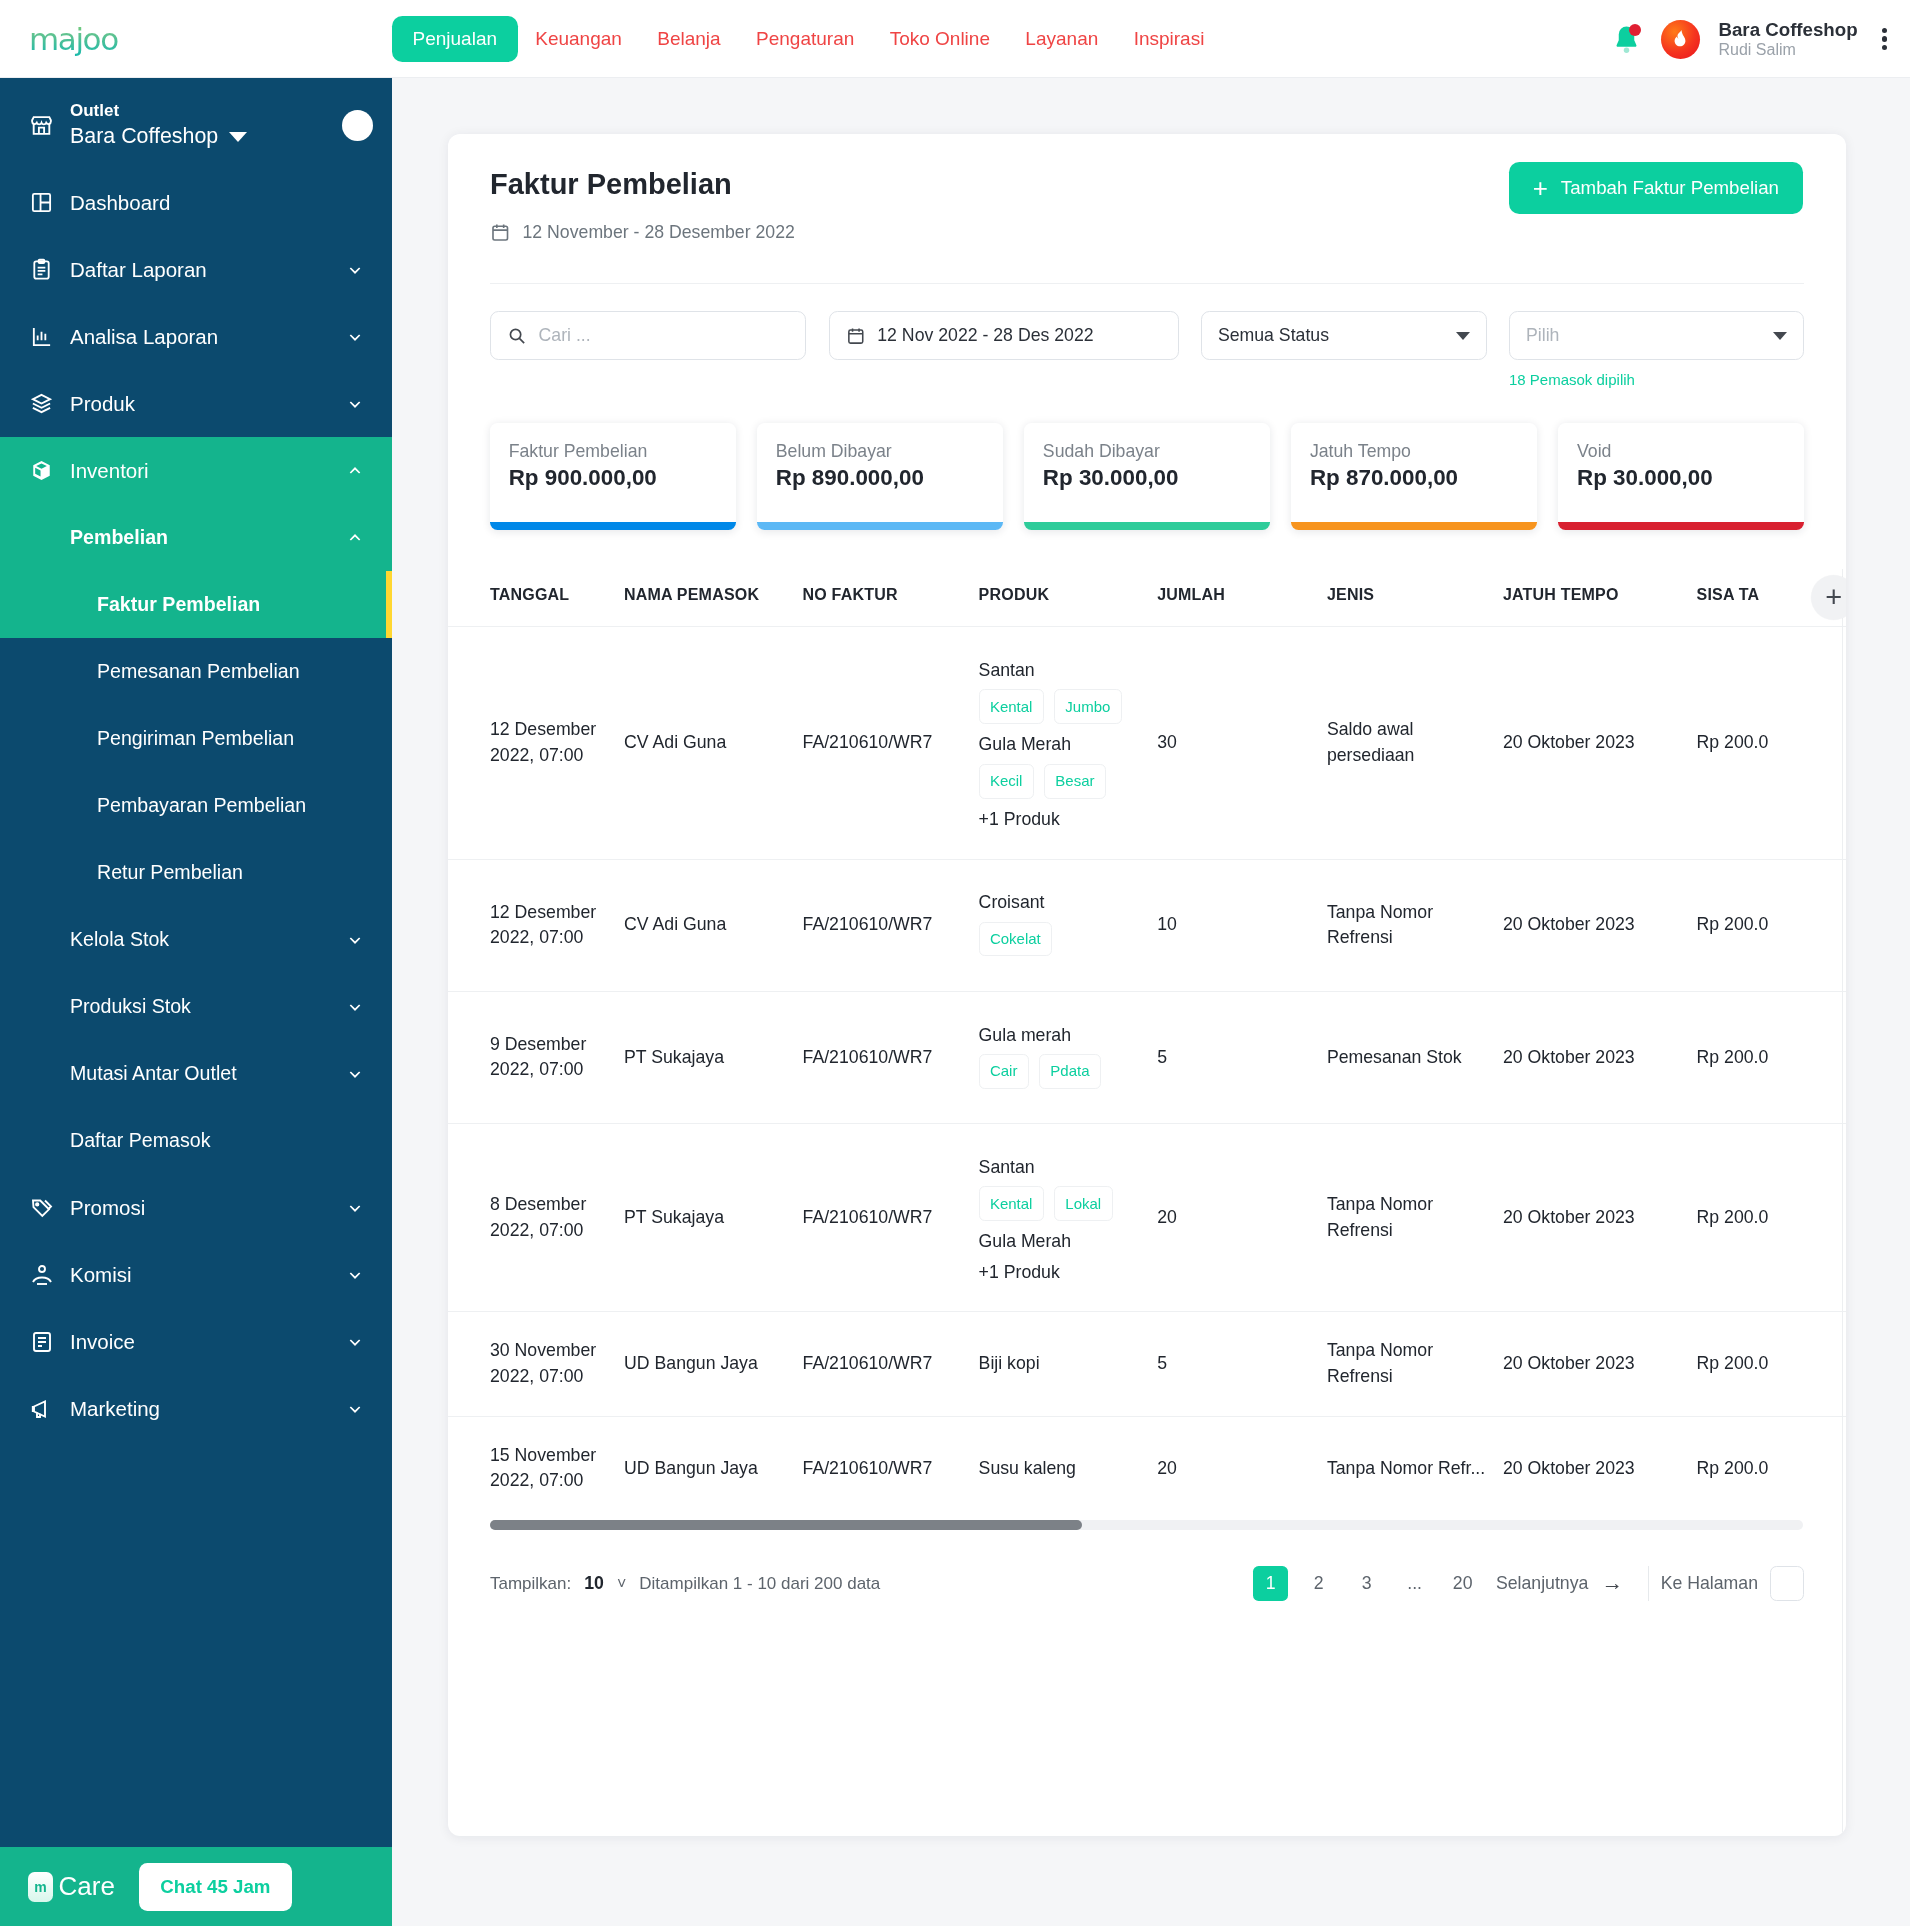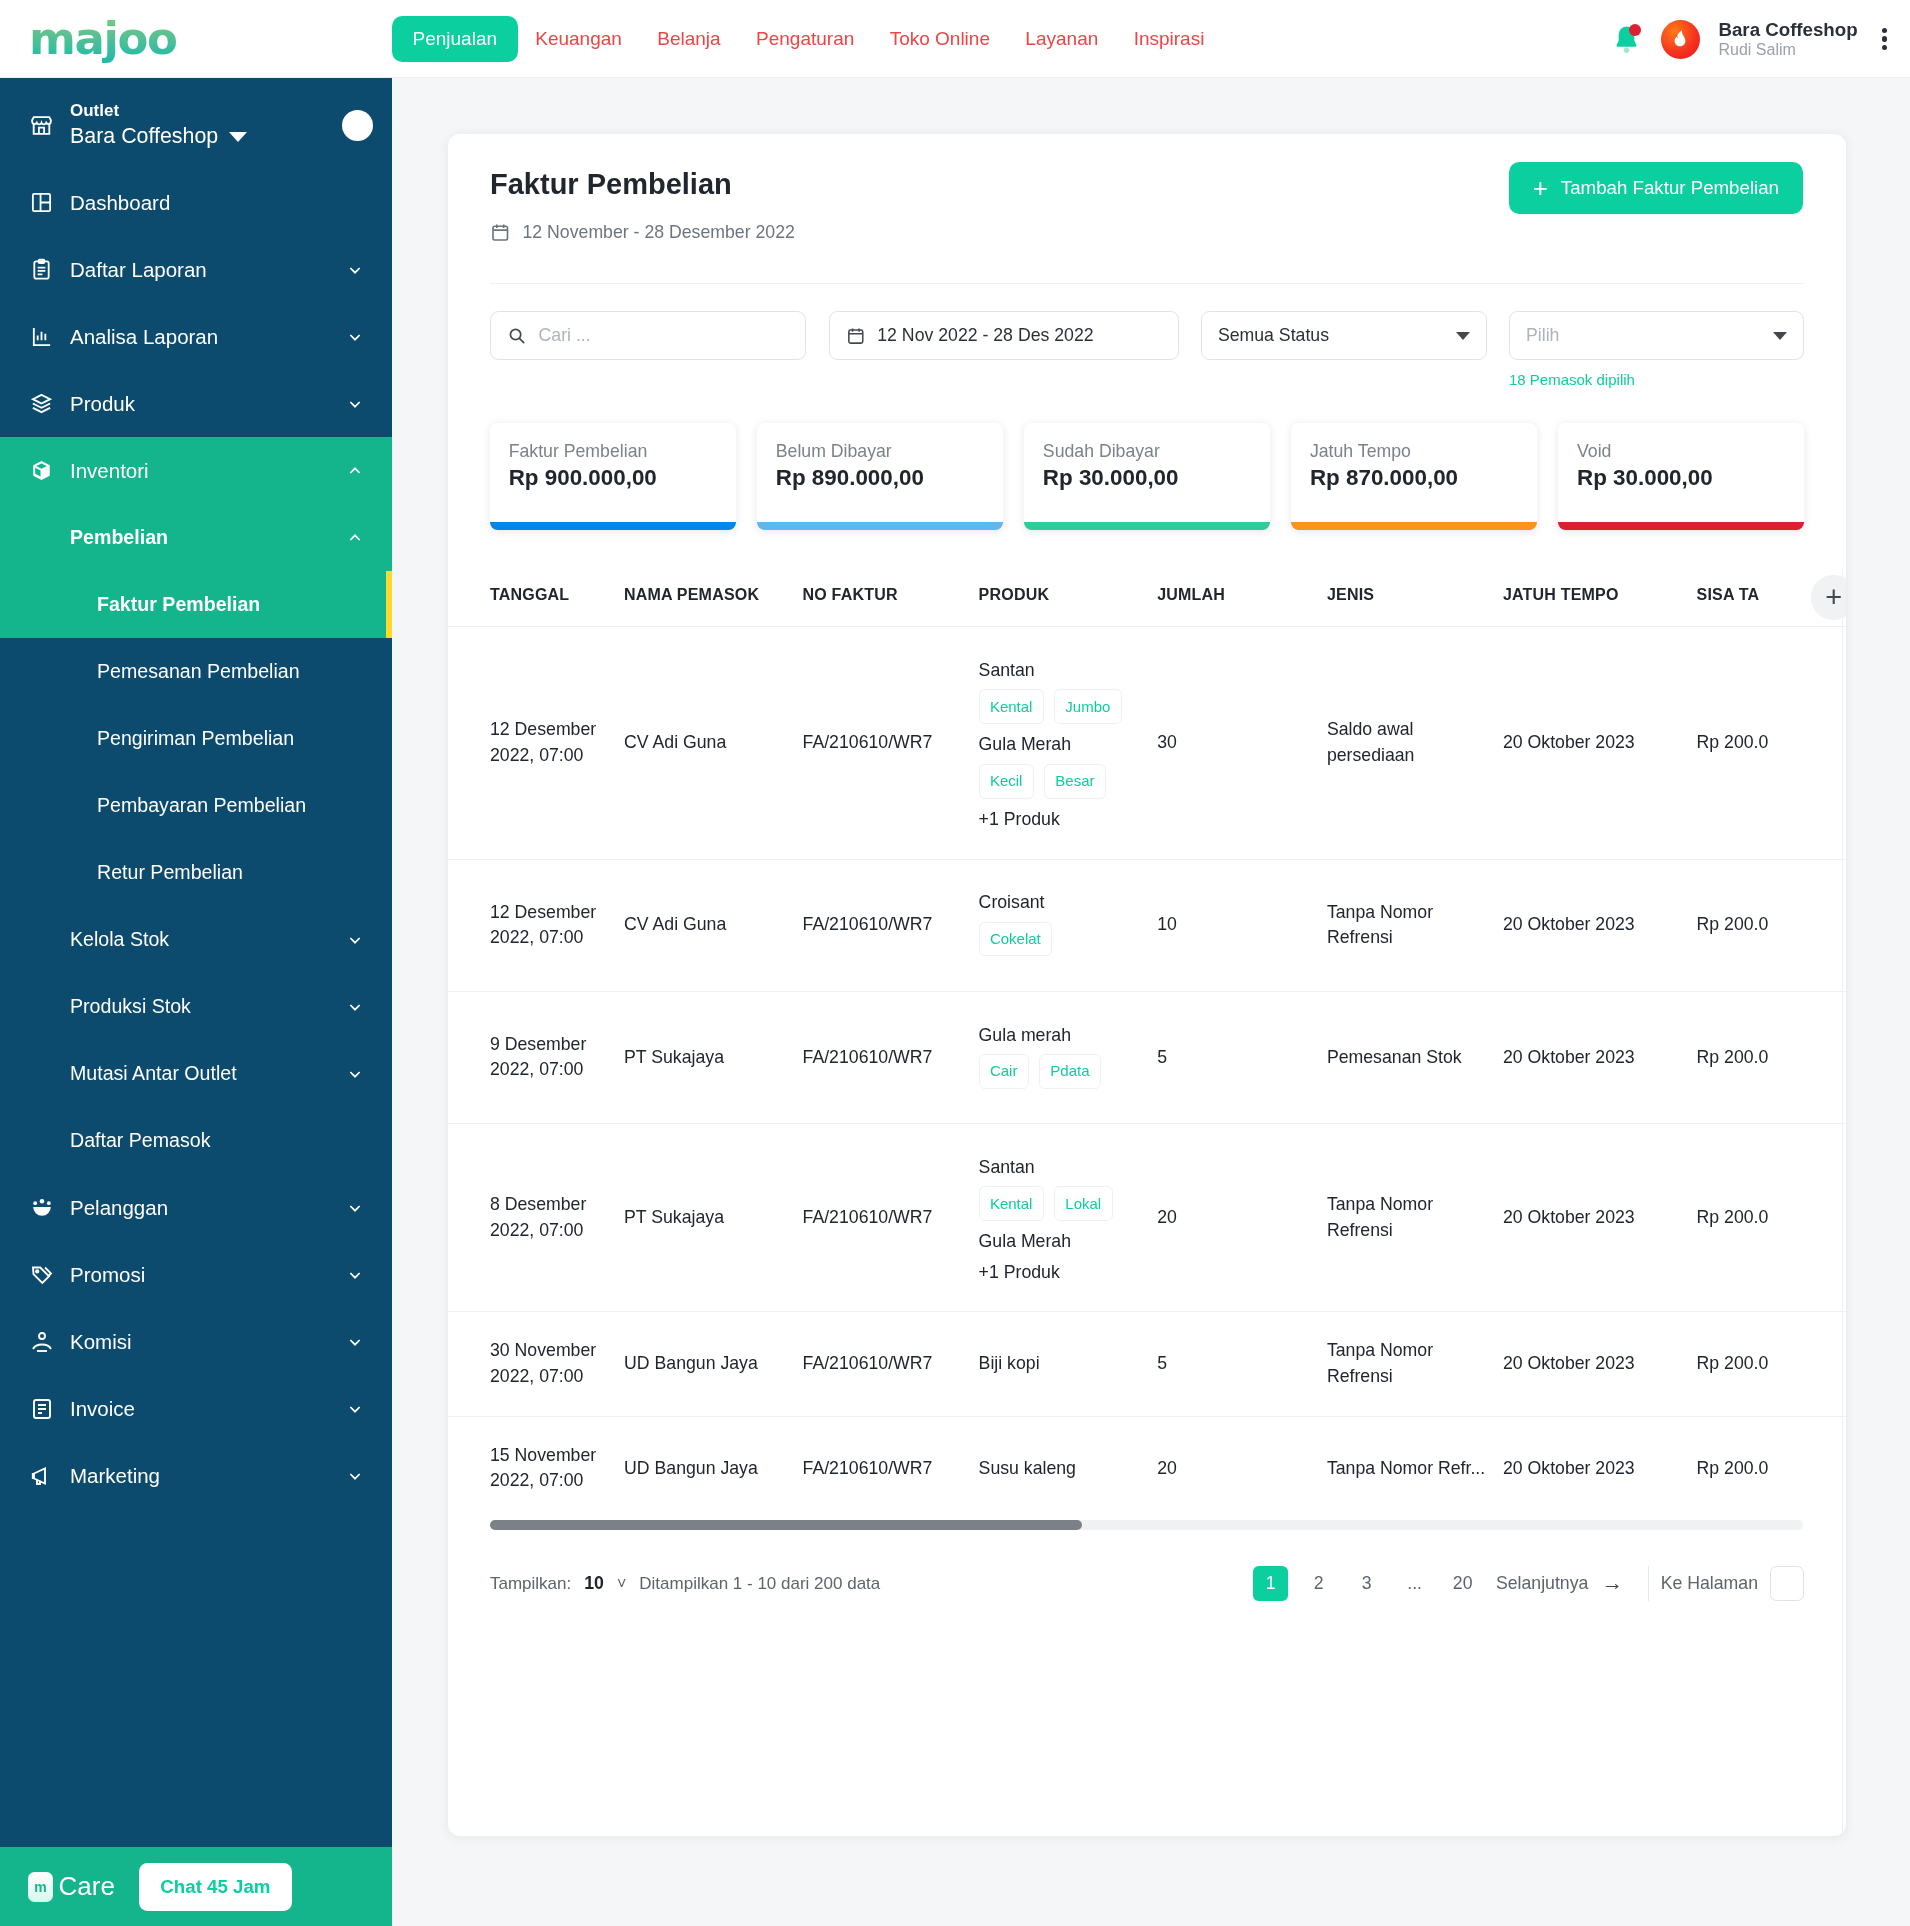--- a/index.html
+++ b/index.html
@@ -15,21 +15,21 @@
   
   .topbar{
     position:absolute; left:0; top:0; width:1911px; height:78px;
     background:#ffffff; display:flex; align-items:center;
     border-bottom:0.5px solid #eceef1; z-index:40;
   }
   .brand-logo{
     width:392px; height:78px; display:flex; align-items:center; padding-left:29px;
   }
   .logo-text{
-    font-size:45px; font-weight:700; letter-spacing:-1.4px;
+    font-size:31px; font-weight:400; letter-spacing:-1.4px;
     background:linear-gradient(180deg,#7ed06f 0%,#5fc290 38%,#17b9ad 100%);
     -webkit-background-clip:text; background-clip:text; color:transparent;
     font-family:"DejaVu Sans", sans-serif;
   }
   .topnav{ display:flex; align-items:center; gap:0px; }
   .topnav a{
     font-size:19px; color:#ef4444; text-decoration:none;
     padding:0 17.7px; white-space:nowrap;
   }
   .topnav a.active{
@@ -375,34 +375,20 @@
   <div class="nav-item sub">
     <span class="lbl">Mutasi Antar Outlet</span>
     <svg class="chev" viewBox="0 0 24 24" fill="none" stroke="#fff" stroke-width="2.6">
         <path d="M5 9l7 7 7-7"></path>
       </svg>
   </div>
   <div class="nav-item sub">
     <span class="lbl">Daftar Pemasok</span>
   </div>
 
-  <div class="nav-item">
-    <span class="nav-icon">
-      <svg width="24" height="24" viewBox="0 0 24 24" fill="#fff">
-          <circle cx="12" cy="5.2" r="2.3"></circle>
-          <circle cx="5.2" cy="7.2" r="1.9"></circle>
-          <circle cx="18.8" cy="7.2" r="1.9"></circle>
-          <path d="M3.2 11h17.6a8.8 8.8 0 0 1-17.6 0z"></path>
-        </svg>
-    </span>
-    <span class="lbl">Pelanggan</span>
-    <svg class="chev" viewBox="0 0 24 24" fill="none" stroke="#fff" stroke-width="2.6">
-        <path d="M5 9l7 7 7-7"></path>
-      </svg>
-  </div>
 
   <div class="nav-item">
     <span class="nav-icon">
       <svg width="24" height="24" viewBox="0 0 24 24" fill="none" stroke="#fff" stroke-width="1.9">
           <path d="M3 4.5h7.2L19 13.3l-6.7 6.7L3.5 11.2z"></path>
           <circle cx="7.2" cy="8.4" r="1.2" fill="#fff"></circle>
           <path d="M15 4.5l6 6-3 3"></path>
         </svg>
     </span>
     <span class="lbl">Promosi</span>

